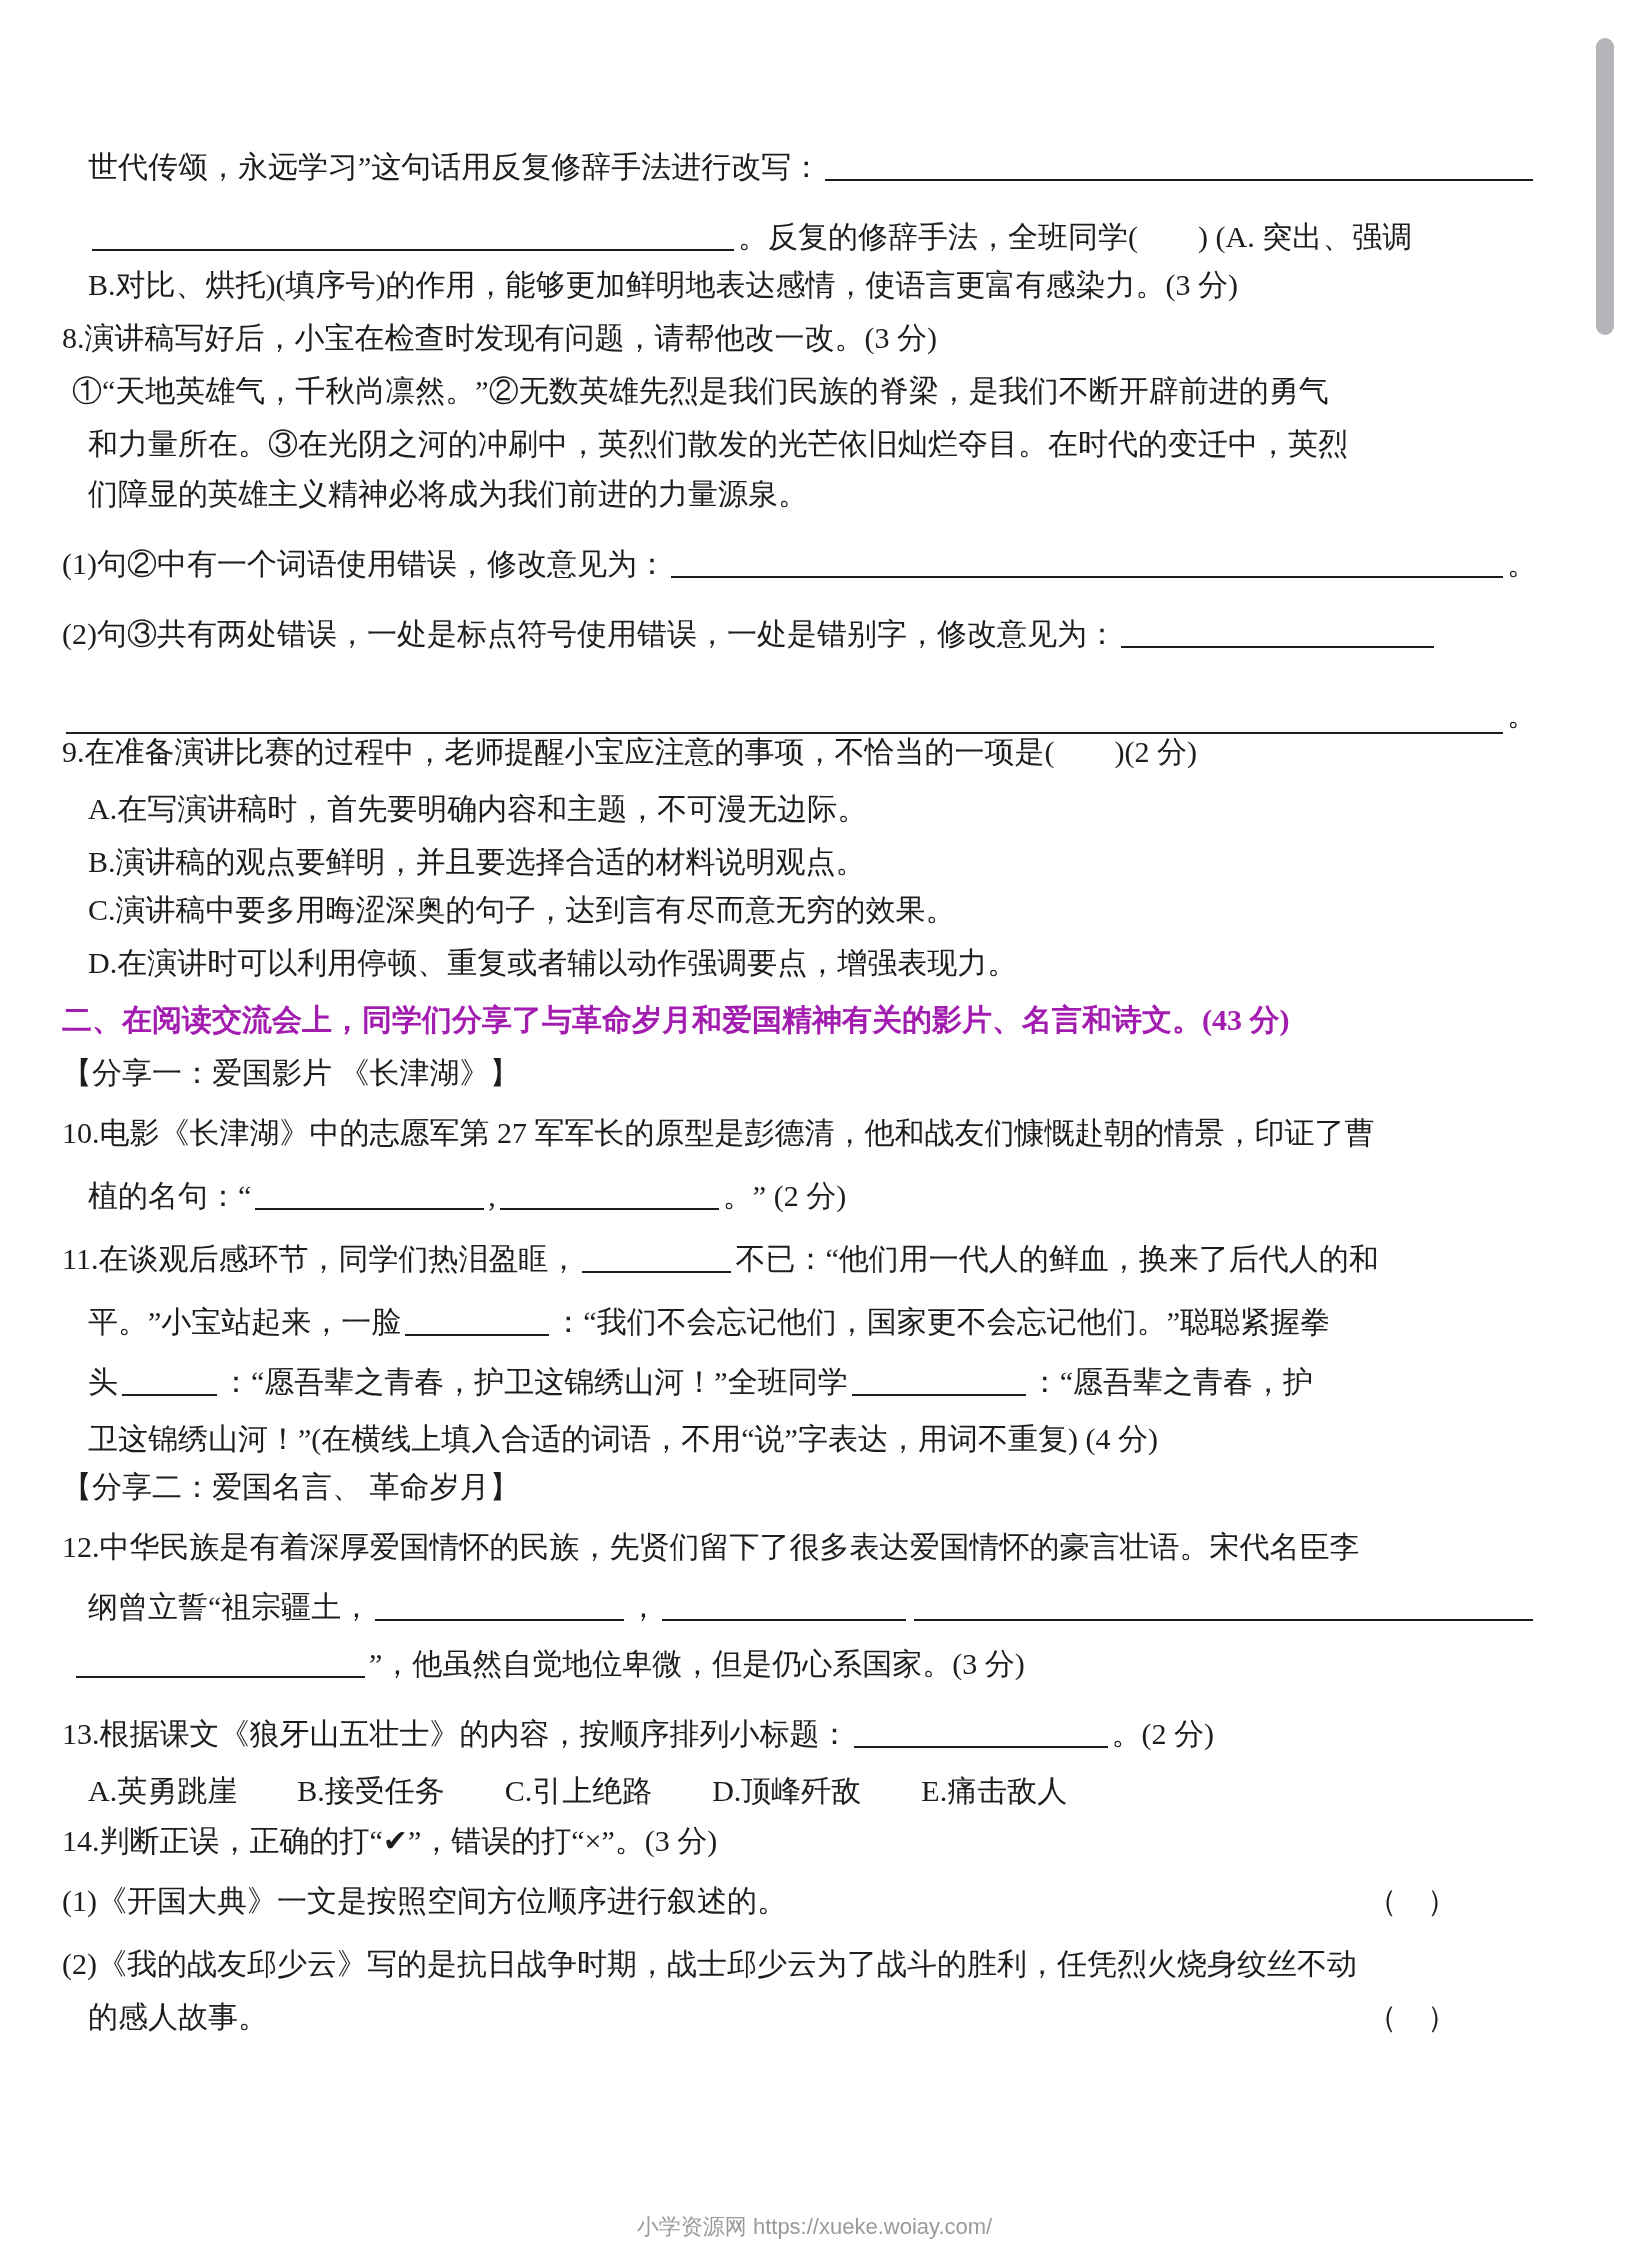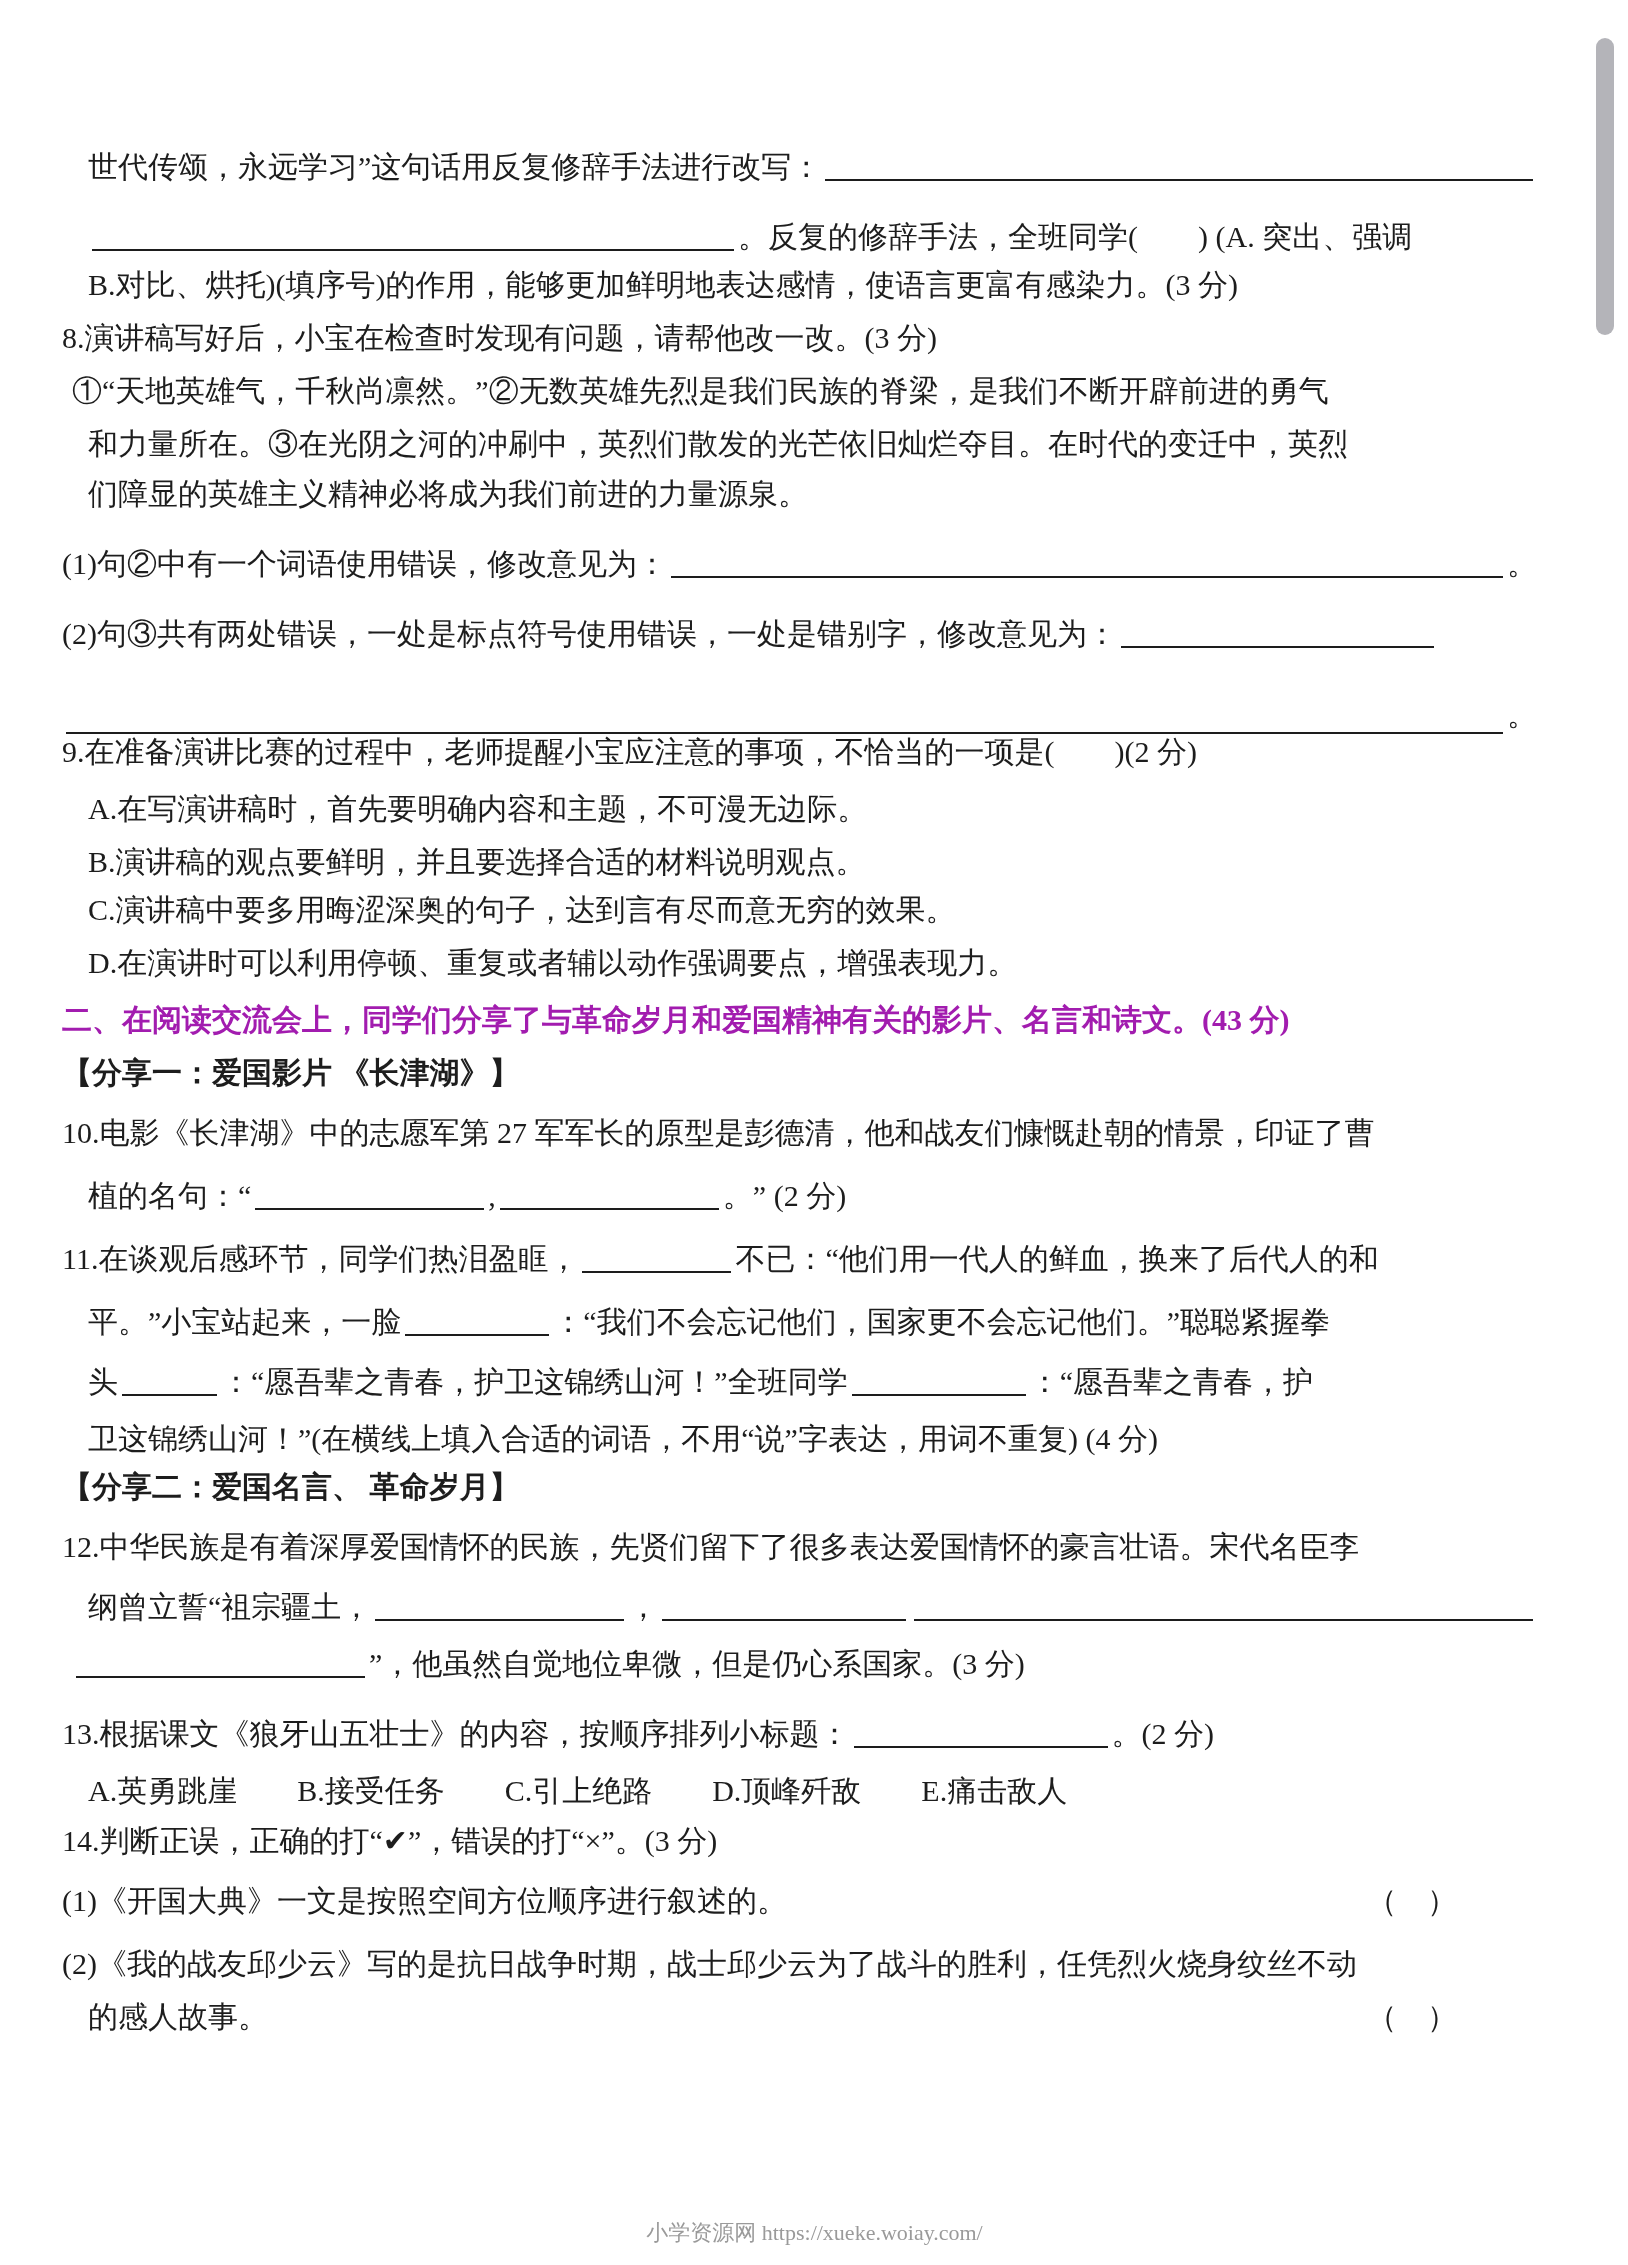--- a/index.html
+++ b/index.html
@@ -22,30 +22,30 @@
   .mb34{margin-bottom:34px}.mb50{margin-bottom:50px}
   .blank {
     display:inline-block; height:30px;
     border-bottom:2px solid #1d1d1d; margin:0 4px; flex:0 0 auto;
   }
   .fill { flex:1 1 auto; }
   .b645{width:642px}.b315{width:313px}.b230{width:229px}.b220{width:219px}
   .b150{width:149px}.b145{width:144px}.b95{width:95px}.b175{width:174px}
   .b250{width:249px}.b245{width:244px}.b290{width:289px}.b255{width:254px}
   .blue { color:#a21caf; font-weight:bold; }
-  .bold { font-weight:bold; }
+  .bold { font-weight:normal; }
   .spread { justify-content:space-between; }
   .bracket { padding-right:80px; }
   .scrollbar-thumb {
     position:absolute; right:15px; top:38px; width:18px; height:297px;
     background:#b4b4b9; border-radius:9px;
   }
   .footer {
-    position:absolute; left:0; right:0; bottom:18px; text-align:center;
-    font-family:Liberation Serif, serif;
+    position:absolute; left:0; right:0; bottom:24px; text-align:center;
+    font-family:Liberation Sans, sans-serif;
     font-size:22px; color:#9a9a9a;
   }
 </style>
 </head>
 <body>
 
 <div class="page">
 
   <div class="scrollbar-thumb"></div>
 

